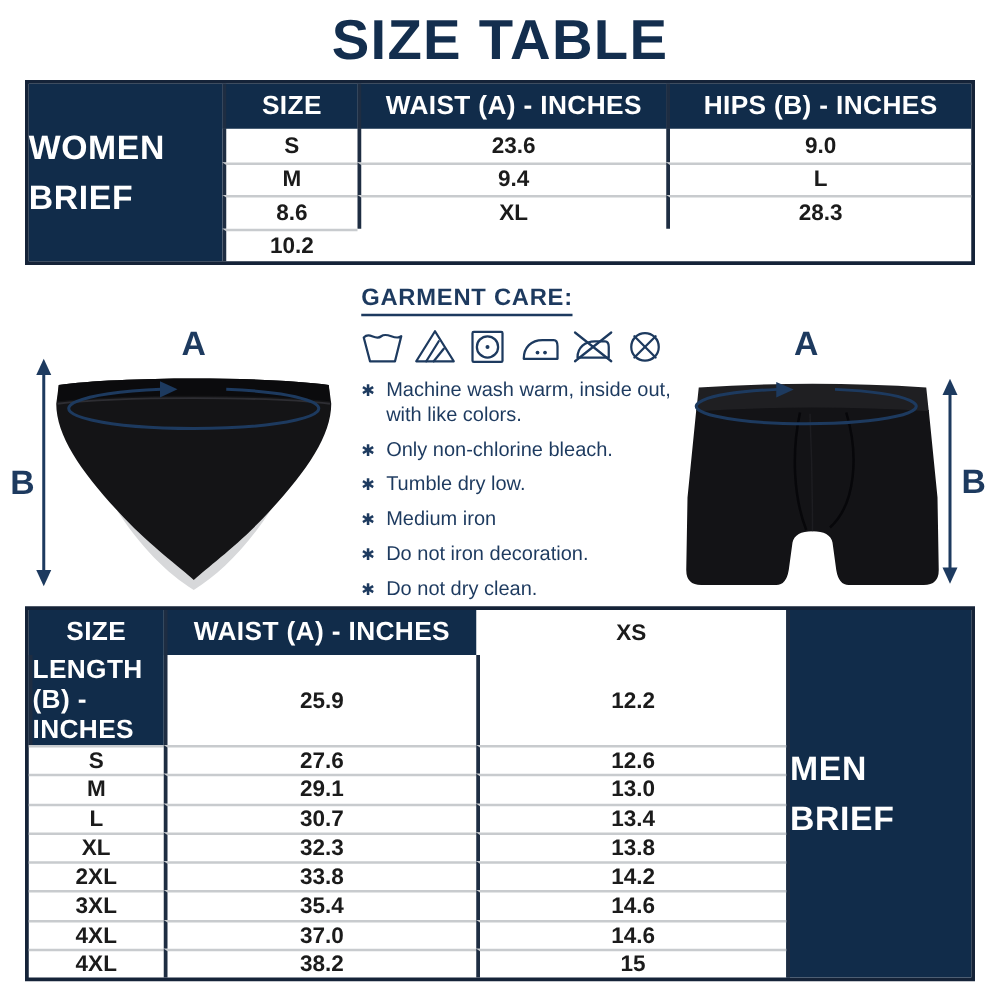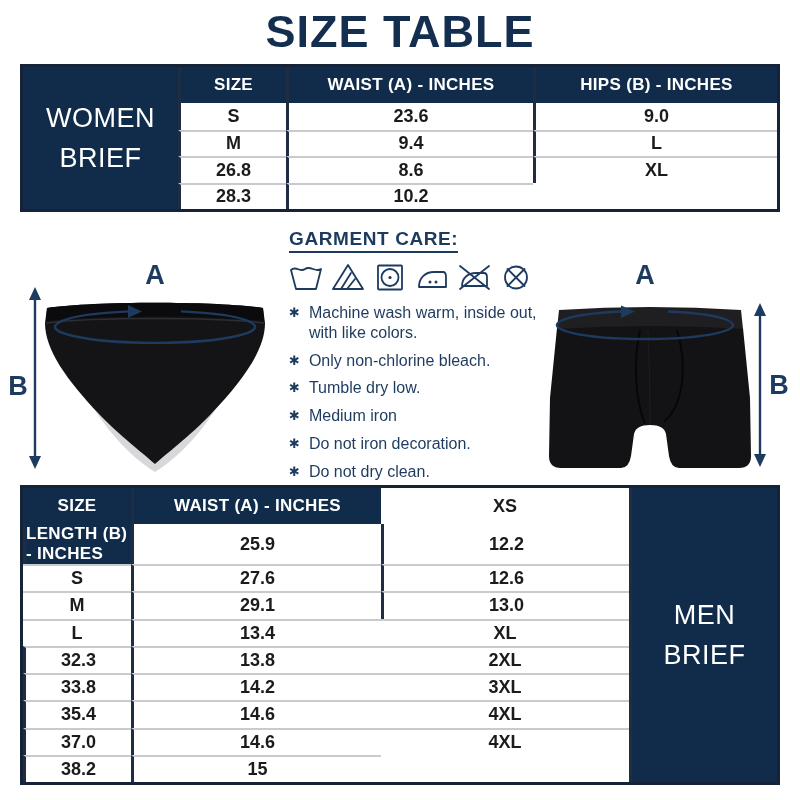--- a/index.html
+++ b/index.html
@@ -23,26 +23,26 @@
   }
   .men-table{
     left:20px;top:485px;width:760px;height:300px;
     grid-template-columns:108px 250px 248px 148px;
     grid-template-rows:36px repeat(9,1fr);
   }
   .cell{
     display:flex;align-items:center;justify-content:center;
     font-weight:bold;font-size:18px;color:#1b1b1b;box-sizing:border-box;
   }
-  .hcell{background:#112c4a;color:#ffffff;font-size:17px;letter-spacing:.3px;}
+  .hcell{background:#112c4a;color:#ffffff;font-size:21px;letter-spacing:.3px;}
   .vline{border-left:3px solid #1e2d42;}
   .rline{border-top:2px solid #c8cbce;}
   .sideblock{
     background:#112c4a;color:#ffffff;display:flex;flex-direction:column;
-    align-items:center;justify-content:center;font-weight:normal;
+    justify-content:center;font-weight:bold;
     font-size:27px;line-height:1.5;letter-spacing:.5px;box-sizing:border-box;
   }
   .women-block{grid-column:1;grid-row:1/6;}
   .men-block{grid-column:4;grid-row:1/11;border-left:3px solid #1e2d42;}
   
   .care{position:absolute;left:289px;top:228px;width:270px;}
   .care-heading{
     display:inline-block;font-size:19px;font-weight:bold;color:#1d3a5f;
     letter-spacing:.6px;border-bottom:2.5px solid #1d3a5f;padding-bottom:1px;
   }
@@ -76,21 +76,20 @@
     <div class="cell hcell vline">HIPS (B) - INCHES</div>
 
     <div class="cell vline">S</div>
     <div class="cell vline">23.6</div>
     <div class="cell vline">9.0</div>
 
     <div class="cell vline rline">M</div>
     <div class="cell vline rline">9.4</div>
 
     <div class="cell vline rline">L</div>
-    <div class="cell vline rline">26.8</div>
     <div class="cell vline rline">8.6</div>
 
     <div class="cell vline rline">XL</div>
     <div class="cell vline rline">28.3</div>
     <div class="cell vline rline">10.2</div>
   </div>
 
   <svg class="fig fig-women" width="270" height="250" viewBox="0 0 270 250">
 
     <path d="M48,100 C80,180 115,222 150,244 C185,222 220,180 252,100 C200,128 100,128 48,100 Z" fill="#d7d8da"></path>
@@ -205,20 +204,21 @@
 
     <div class="cell rline">S</div>
     <div class="cell vline rline">27.6</div>
     <div class="cell vline rline">12.6</div>
 
     <div class="cell rline">M</div>
     <div class="cell vline rline">29.1</div>
     <div class="cell vline rline">13.0</div>
 
     <div class="cell rline">L</div>
+    <div class="cell vline rline">30.7</div>
     <div class="cell vline rline">13.4</div>
 
     <div class="cell rline">XL</div>
     <div class="cell vline rline">32.3</div>
     <div class="cell vline rline">13.8</div>
 
     <div class="cell rline">2XL</div>
     <div class="cell vline rline">33.8</div>
     <div class="cell vline rline">14.2</div>
 

